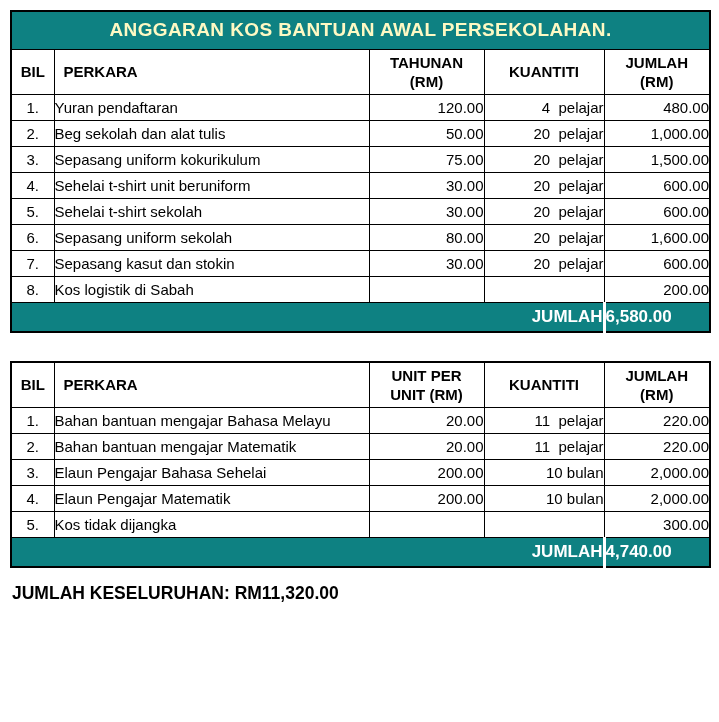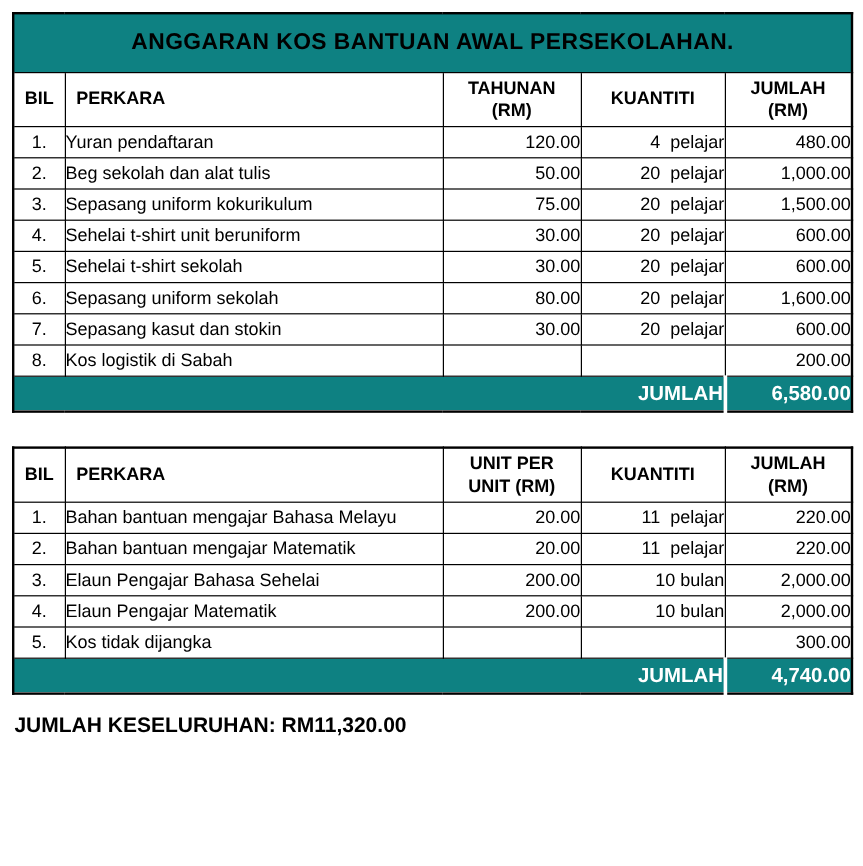--- a/index.html
+++ b/index.html
@@ -18,26 +18,26 @@
     table-layout: fixed;
     border: 2px solid #000;
   }
   .cost-table th, .cost-table td {
     border: 1px solid #000;
     padding: 0;
     overflow: hidden;
   }
   .title-row td {
     background: var(--accent);
-    color: #000000;
+    color: #fef9c3;
     font-weight: bold;
     font-size: 19px;
     letter-spacing: 0.4px;
     text-align: center;
-    height: 49px;
+    height: 38px;
   }
   .head-row th {
     font-weight: bold;
     font-size: 15px;
     line-height: 19px;
     text-align: center;
     height: 45px;
     background: #fff;
   }
   .head-row th.th-perkara { text-align: left; padding-left: 9px; }
@@ -52,21 +52,20 @@
     font-weight: bold;
     height: 30px;
     font-size: 17px;
   }
   .total-label {
     text-align: right;
     padding-right: 12px;
     border-right: 3px solid #fff !important;
   }
   .total-value {
-    text-align: right;
     padding-right: 9px;
     border-left: 3px solid #fff !important;
   }
 
   .notes {
     font-style: italic;
     font-size: 15.5px;
     line-height: 21px;
     margin: 16px 0 0 2px;
   }

